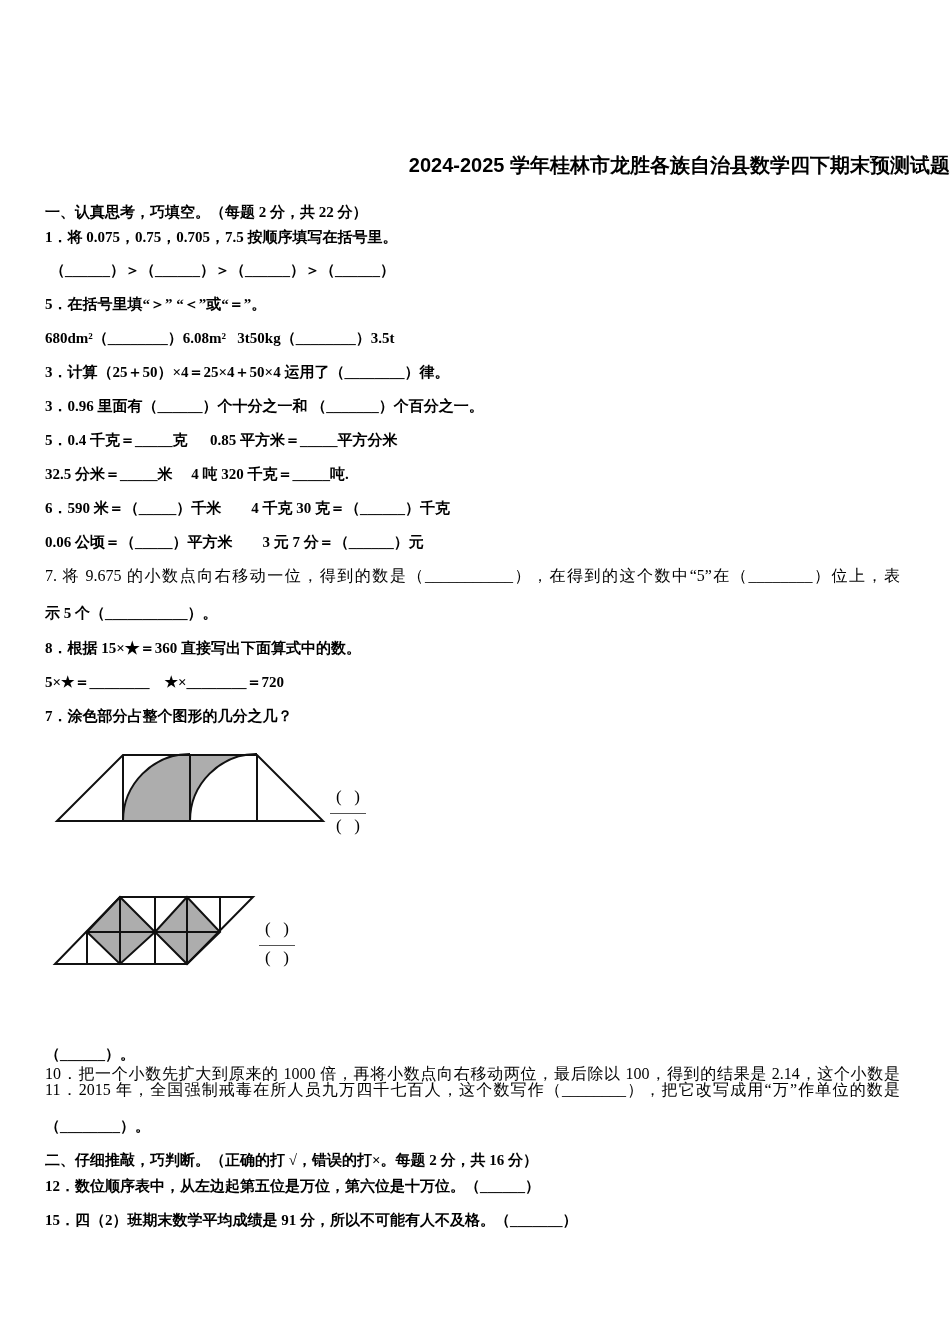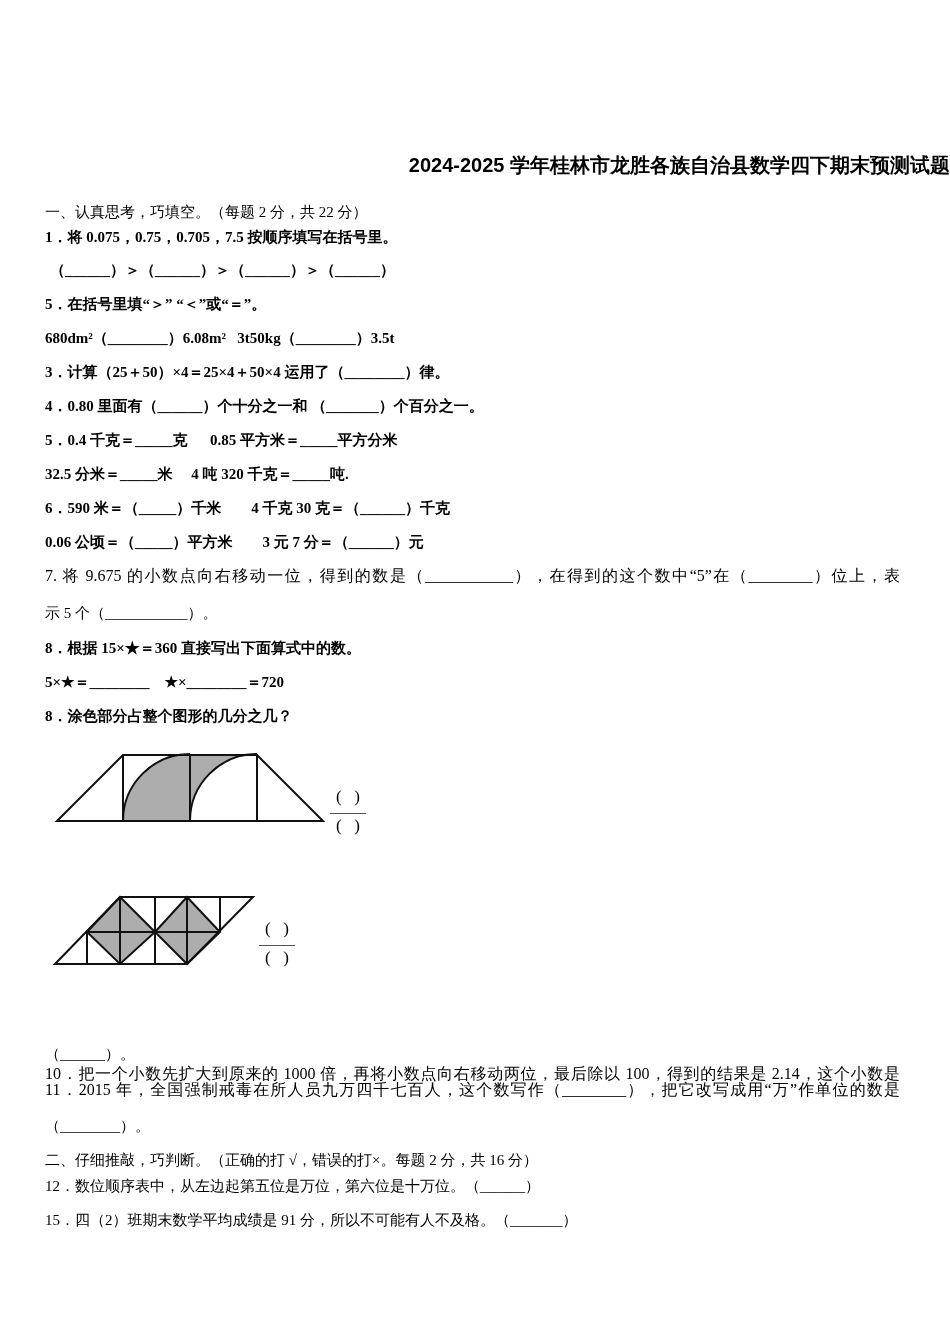--- a/index.html
+++ b/index.html
@@ -10,21 +10,21 @@
     }
     .title {
       position: absolute; left: 0; top: 110px; width: 950px; text-align: right;
       font-family: "Liberation Sans", "DejaVu Sans", sans-serif;
       font-weight: bold; font-size: 20px; line-height: 30px; white-space: nowrap; margin-top: 40px;
     }
     .line {
       position: absolute; left: 45px; font-size: 15px; line-height: 20px;
       white-space: pre; font-weight: bold;
     }
-    .line.normal { font-weight: normal; text-align: center; }
+    .line.normal { font-weight: bold; text-align: center; }
     .line.wide {
       width: 855px; white-space: normal; text-align: justify; text-align-last: justify;
       font-weight: normal; font-size: 16px;
     }
     .frac {
       position: absolute; width: 40px; text-align: center;
       font-family: "Liberation Serif", serif; font-size: 17px; line-height: 18px;
       white-space: pre;
     }
     .frac-bar { position: absolute; height: 1px; background: #555; }
@@ -38,35 +38,35 @@
 <div class="line normal" style="top:202px">一、认真思考，巧填空。（每题 2 分，共 22 分）</div>
 
 <div class="line" style="top:227px">1．将 0.075，0.75，0.705，7.5 按顺序填写在括号里。</div>
 <div class="line" style="top:260px; left:50px">（______）＞（______）＞（______）＞（______）</div>
 
 <div class="line" style="top:294px">5．在括号里填“＞” “＜”或“＝”。</div>
 <div class="line" style="top:328px">680dm²（________）6.08m²   3t50kg（________）3.5t</div>
 
 <div class="line" style="top:362px">3．计算（25＋50）×4＝25×4＋50×4 运用了（________）律。</div>
 
-<div class="line" style="top:396px">4．0.80 里面有（______）个十分之一和 （_______）个百分之一。</div>
+<div class="line" style="top:396px">3．0.96 里面有（______）个十分之一和 （_______）个百分之一。</div>
 
 <div class="line" style="top:430px">5．0.4 千克＝_____克      0.85 平方米＝_____平方分米</div>
 <div class="line" style="top:464px">32.5 分米＝_____米     4 吨 320 千克＝_____吨.</div>
 
 <div class="line" style="top:498px">6．590 米＝（_____）千米        4 千克 30 克＝（______）千克</div>
 <div class="line" style="top:532px">0.06 公顷＝（_____）平方米        3 元 7 分＝（______）元</div>
 
 <div class="line wide" style="top:566px">7. 将 9.675 的小数点向右移动一位，得到的数是（___________），在得到的这个数中“5”在（________）位上，表</div>
 <div class="line normal" style="top:603px">示 5 个（___________）。</div>
 
 <div class="line" style="top:638px">8．根据 15×★＝360 直接写出下面算式中的数。</div>
 <div class="line" style="top:672px">5×★＝________    ★×________＝720</div>
 
-<div class="line" style="top:706px">8．涂色部分占整个图形的几分之几？</div>
+<div class="line" style="top:706px">7．涂色部分占整个图形的几分之几？</div>
 
 <svg class="figure" width="950" height="1344" viewBox="0 0 950 1344">
   <path d="M190,821 L123,821 A67,67 0 0,1 190,754 Z" fill="#adadad" stroke="none"></path>
   <path d="M190,821 A67,67 0 0,1 257,754 L190,754 Z" fill="#adadad" stroke="none"></path>
   <polygon points="57,821 123,755 257,755 323,821" fill="none" stroke="#111" stroke-width="2"></polygon>
   <line x1="123" y1="755" x2="123" y2="821" stroke="#111" stroke-width="2"></line>
   <line x1="190" y1="755" x2="190" y2="821" stroke="#111" stroke-width="2"></line>
   <line x1="257" y1="755" x2="257" y2="821" stroke="#111" stroke-width="2"></line>
   <path d="M123,821 A67,67 0 0,1 190,754" fill="none" stroke="#111" stroke-width="2"></path>
   <path d="M190,821 A67,67 0 0,1 257,754" fill="none" stroke="#111" stroke-width="2"></path>

